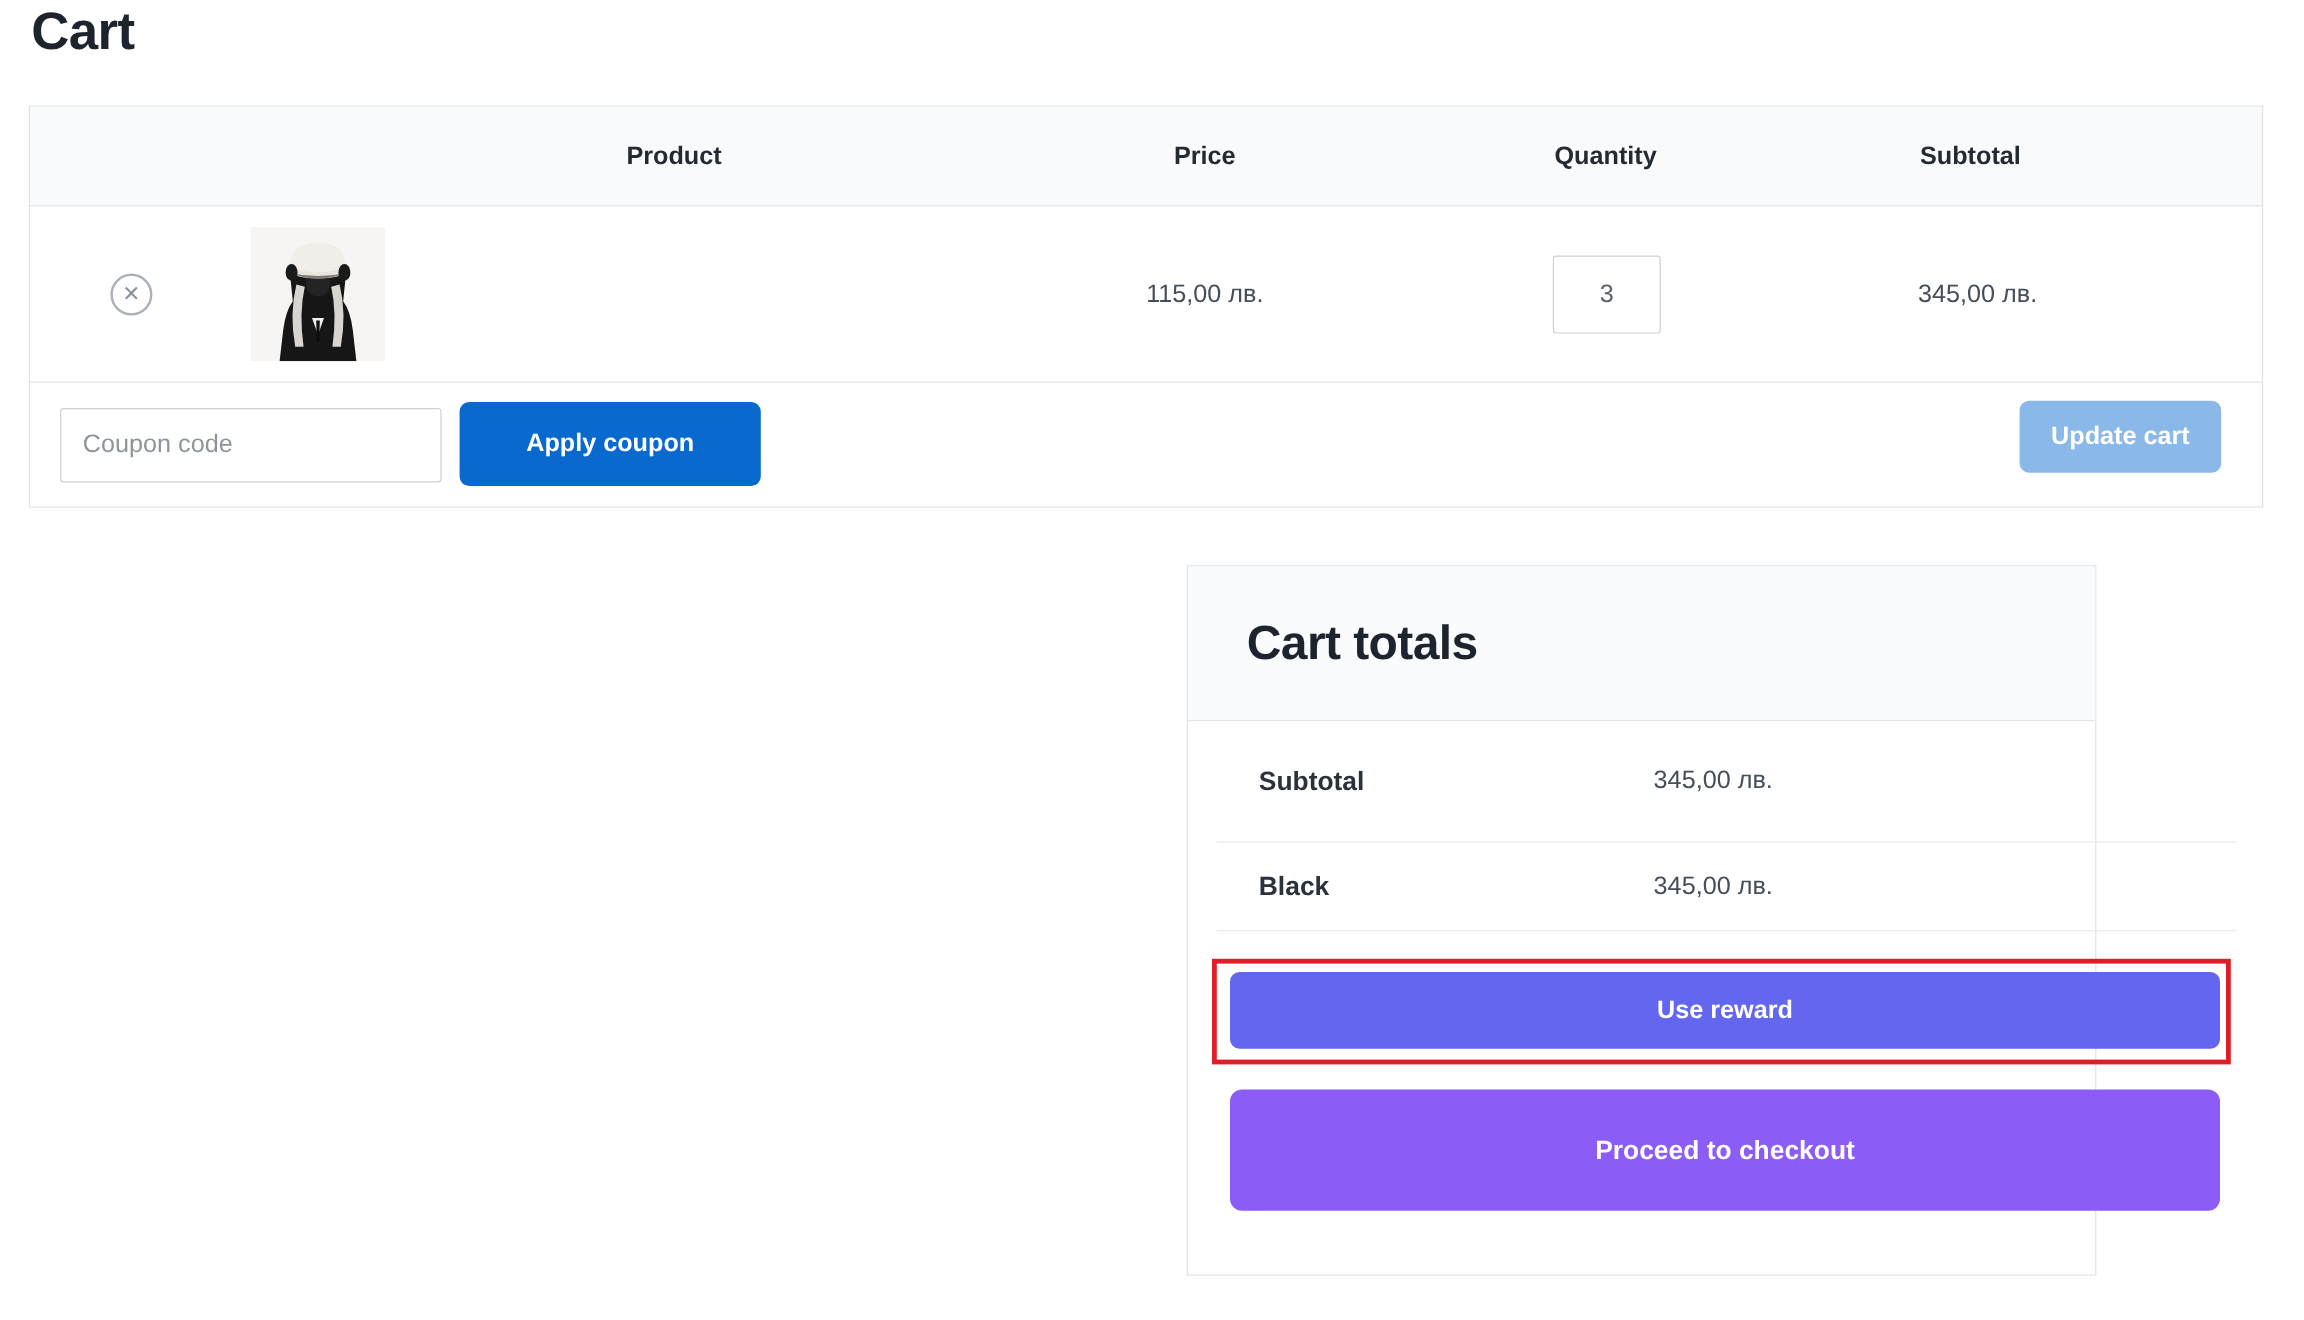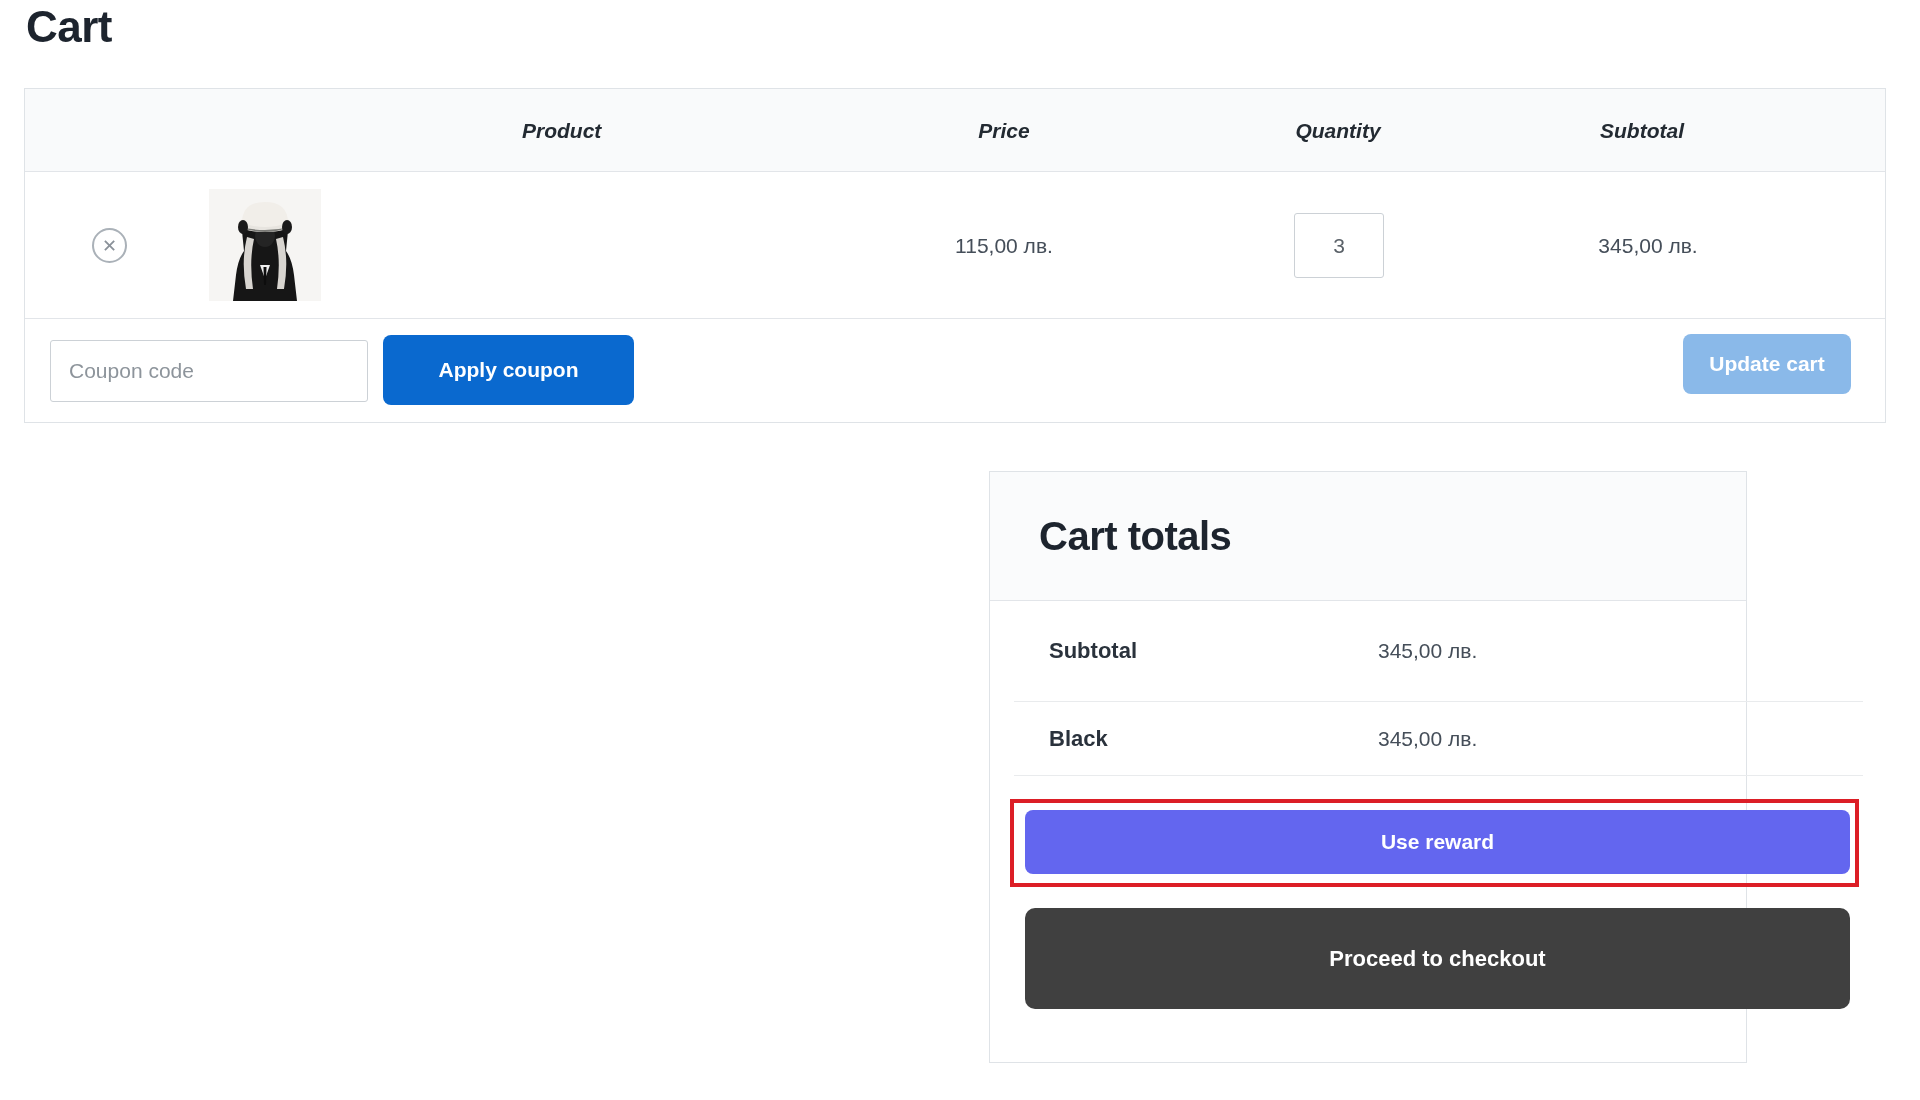--- a/index.html
+++ b/index.html
@@ -7,21 +7,21 @@
     font-family: "Liberation Sans", sans-serif; color: #212529; overflow: hidden; position: relative; }
 
   .page-title { position: absolute; left: 26px; top: 2px; font-size: 44px; font-weight: 700;
     color: #1d242e; letter-spacing: -0.5px; }
 
   
   .cart-card { position: absolute; left: 24px; top: 88px; width: 1862px; height: 335px;
     background: #ffffff; border: 1px solid #dfe3e7; }
 
   .thead { position: absolute; left: 0; top: 0; width: 100%; height: 83px;
-    background: #f9fafb; border-bottom: 1px solid #e2e5e9; font-style: italic; }
+    background: #f9fafb; border-bottom: 1px solid #e2e5e9; }
   .th { position: absolute; top: 0; height: 83px; line-height: 83px;
     font-size: 21px; font-weight: 700; color: #232a32; }
   .th-product { left: 497px; }
   .th-price   { left: 979px;  transform: translateX(-50%); }
   .th-qty     { left: 1313px; transform: translateX(-50%); }
   .th-sub     { left: 1617px; transform: translateX(-50%); }
 
   .item-row { position: absolute; left: 0; top: 83px; width: 100%; height: 147px;
     border-bottom: 1px solid #e2e5e9; }
   .remove-btn { position: absolute; left: 67px; top: 56px; width: 35px; height: 35px;
@@ -65,21 +65,21 @@
   .t-row-subtotal { top: 129px; height: 101px; }
   .t-row-total    { top: 230px; height: 74px; }
   .t-label { font-size: 22px; font-weight: 700; color: #2a323c; margin-left: 35px; }
   .t-value { position: absolute; left: 364px; font-size: 21px; color: #454e59; }
 
   .reward-annotation { position: absolute; left: 20px; top: 327px; width: 849px; height: 88px;
     border: 4px solid #dc1e26; }
   .reward-btn { position: absolute; left: 11px; top: 7px; width: 825px; height: 64px;
     background: #6366ef; font-size: 21px; }
   .checkout-btn { position: absolute; left: 35px; top: 436px; width: 825px; height: 101px;
-    background: #404040; font-size: 22px; border-radius: 10px; }
+    background: #8b5cf6; font-size: 22px; border-radius: 10px; }
 </style>
 </head>
 <body>
 
 <h1 class="page-title">Cart</h1>
 
 <div class="cart-card">
 
   <div class="thead">
     <span class="th th-product">Product</span>

